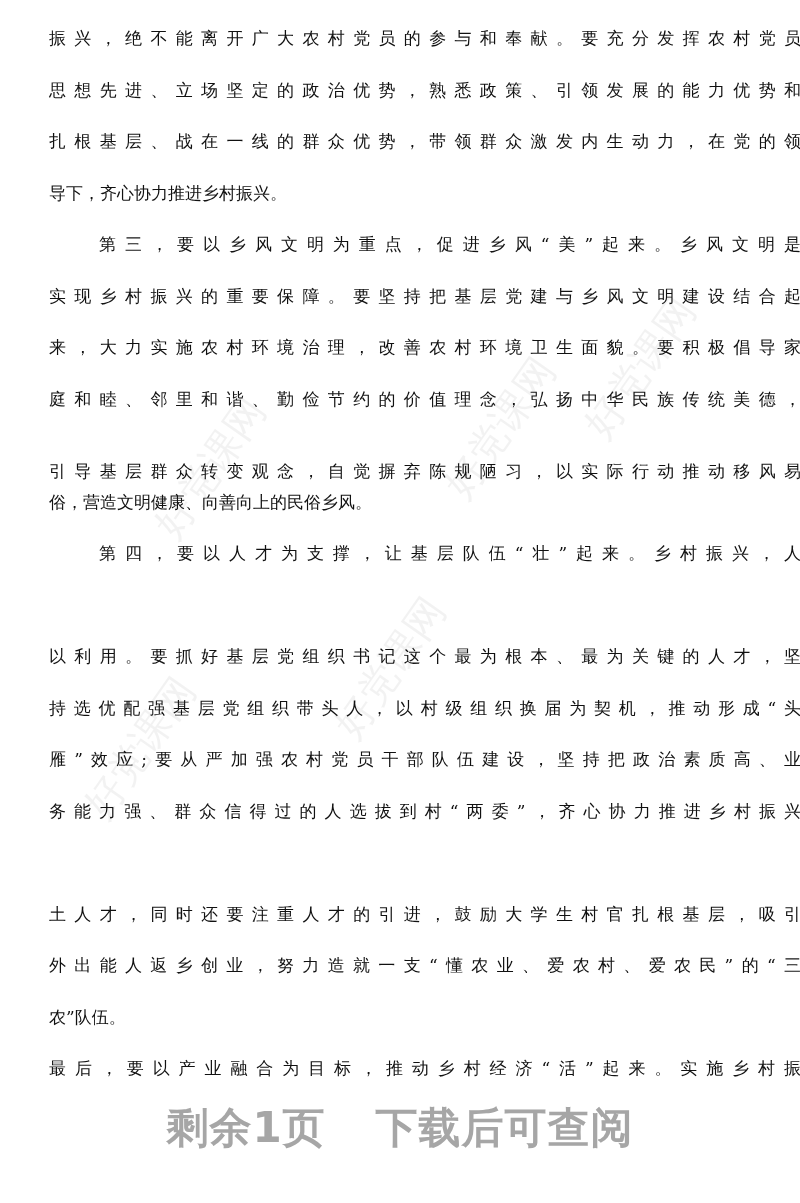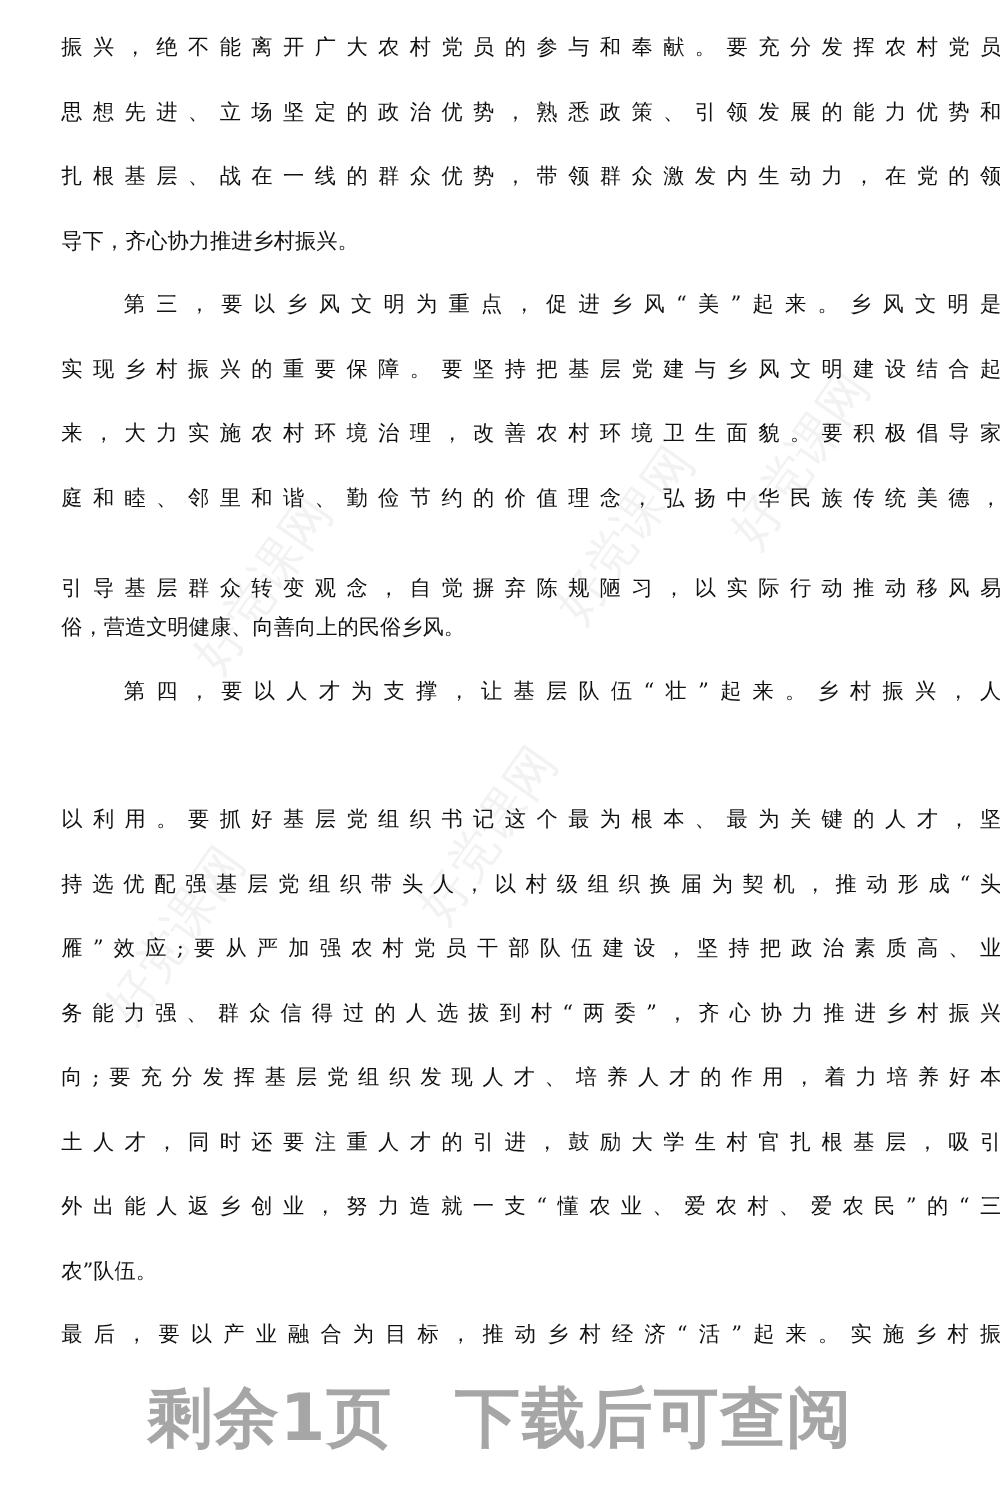--- a/index.html
+++ b/index.html
@@ -50,21 +50,21 @@
       white-space: nowrap;
       pointer-events: none;
       font-family: "DejaVu Sans", "Liberation Sans", sans-serif;
     }
     .more-banner {
       position: absolute;
       left: 0;
       top: 1100px;
       width: 800px;
       text-align: center;
-      font-size: 52px;
+      font-size: 42px;
       font-weight: bold;
       color: #a6a6a6;
       letter-spacing: 1px;
       font-family: "DejaVu Sans", "Liberation Sans", sans-serif;
     }
     .more-banner span {
       display: inline-block;
     }
     .more-banner .gap {
       width: 50px;
@@ -91,21 +91,20 @@
   <div class="line" style="top:327px;">来，大力实施农村环境治理，改善农村环境卫生面貌。要积极倡导家</div>
   <div class="line" style="top:379px;">庭和睦、邻里和谐、勤俭节约的价值理念，弘扬中华民族传统美德，</div>
   <div class="line" style="top:451px;">引导基层群众转变观念，自觉摒弃陈规陋习，以实际行动推动移风易</div>
   <div class="line short" style="top:482px;">俗，营造文明健康、向善向上的民俗乡风。</div>
 
   <div class="line indent" style="top:533px;">第四，要以人才为支撑，让基层队伍“壮”起来。乡村振兴，人</div>
   <div class="line" style="top:636px;">以利用。要抓好基层党组织书记这个最为根本、最为关键的人才，坚</div>
   <div class="line" style="top:688px;">持选优配强基层党组织带头人，以村级组织换届为契机，推动形成“头</div>
   <div class="line" style="top:739px;">雁”效应;要从严加强农村党员干部队伍建设，坚持把政治素质高、业</div>
   <div class="line" style="top:791px;">务能力强、群众信得过的人选拔到村“两委”，齐心协力推进乡村振兴</div>
-  <div class="line" style="top:842px;">向;要充分发挥基层党组织发现人才、培养人才的作用，着力培养好本</div>
   <div class="line" style="top:894px;">土人才，同时还要注重人才的引进，鼓励大学生村官扎根基层，吸引</div>
   <div class="line" style="top:945px;">外出能人返乡创业，努力造就一支“懂农业、爱农村、爱农民”的“三</div>
   <div class="line" style="top:1048px; top:1000px; top:1048px;">最后，要以产业融合为目标，推动乡村经济“活”起来。实施乡村振</div>
 
   <div class="line short" style="top:997px;">农”队伍。</div>
 
   <div class="more-banner">
     <span>剩余1页</span><span class="gap"></span><span>下载后可查阅</span>
   </div>
 

